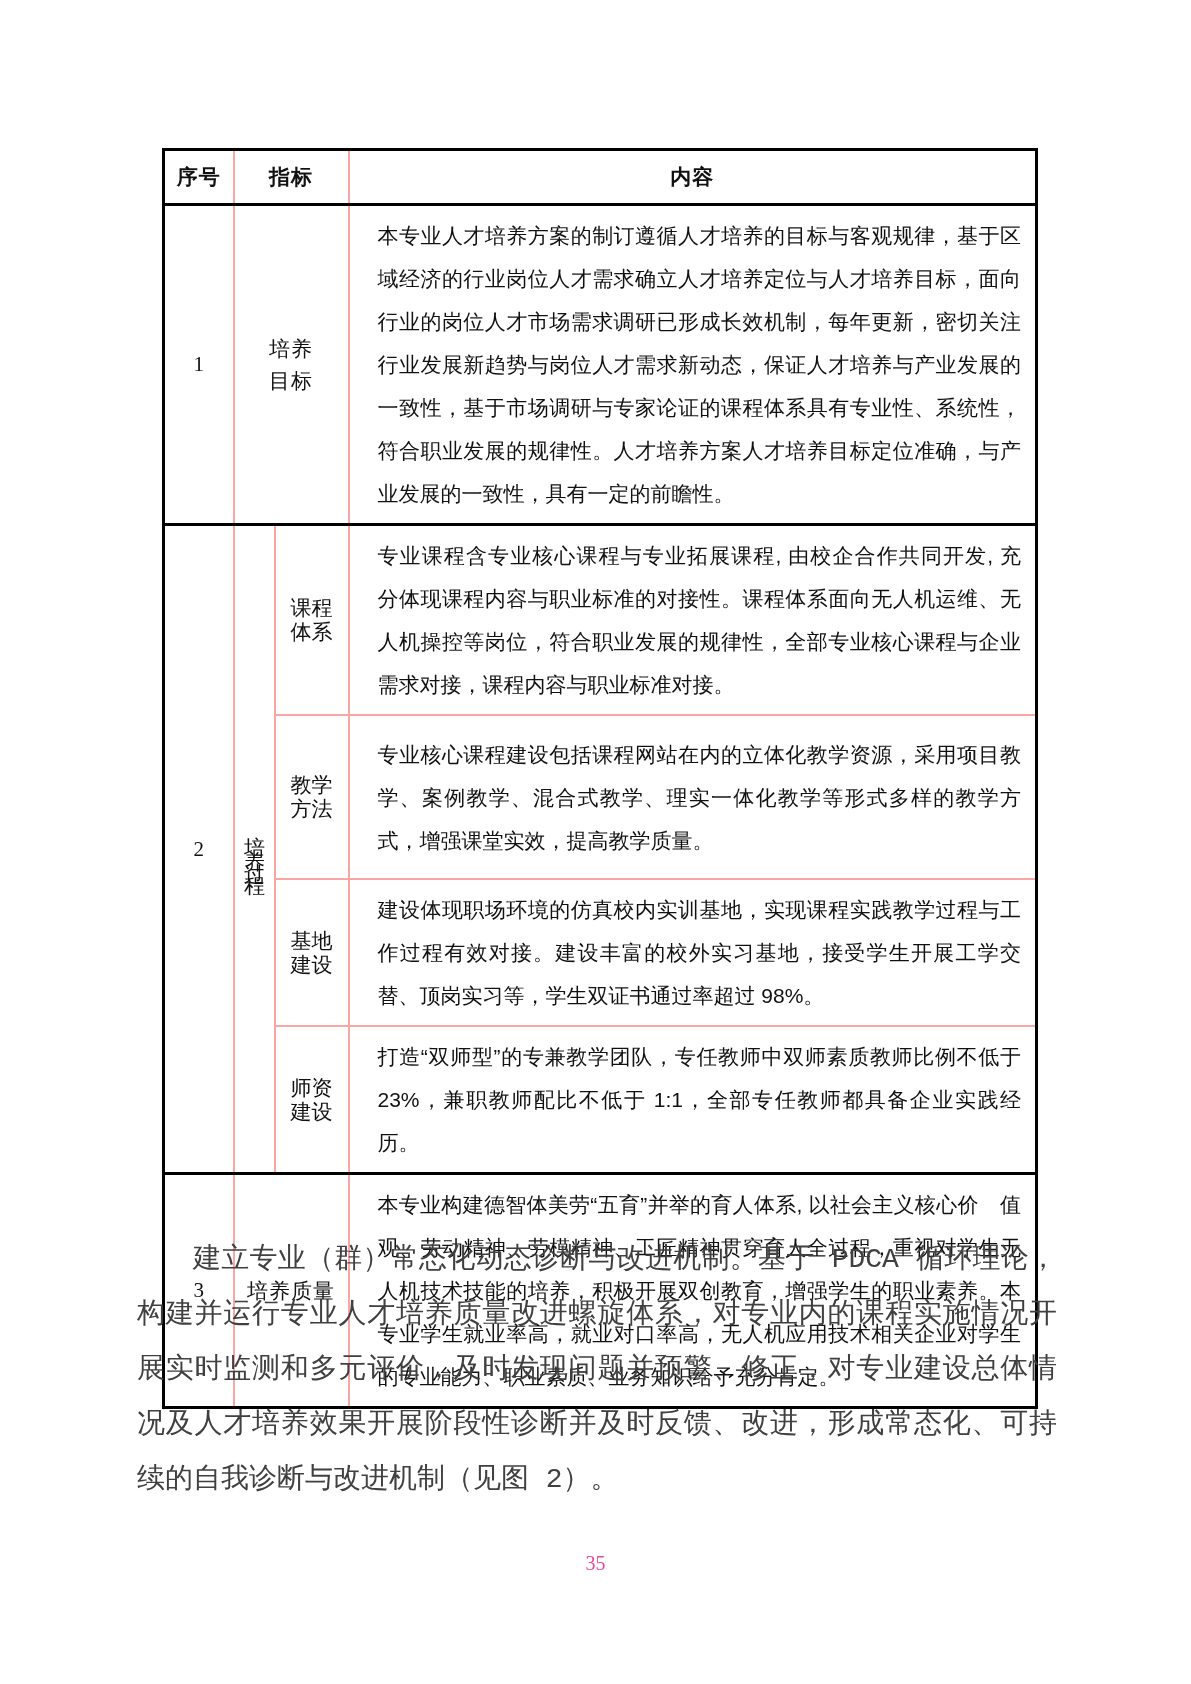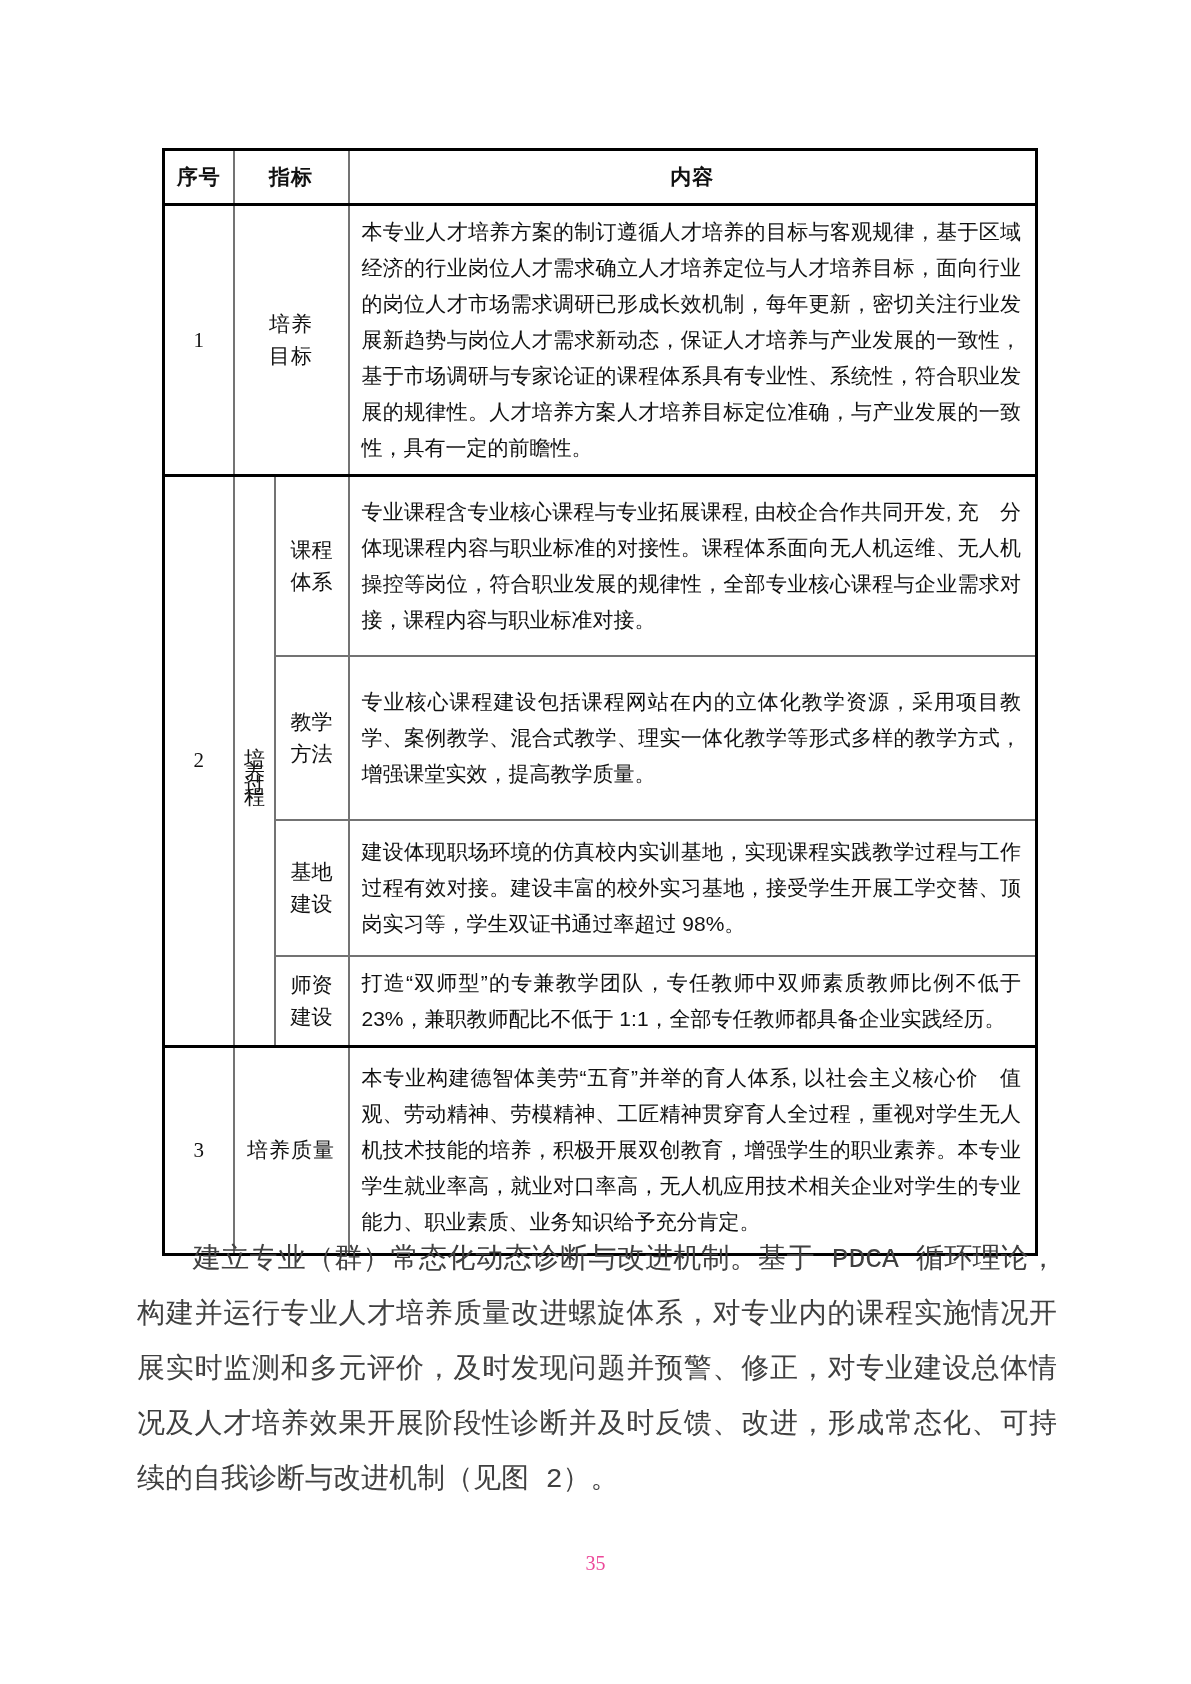--- a/index.html
+++ b/index.html
@@ -18,21 +18,21 @@
   table.eval-table {
     position: absolute;
     left: 162px;
     top: 148px;
     width: 873px;
     border-collapse: collapse;
     table-layout: fixed;
     border: 3px solid #000;
   }
   table.eval-table td {
-    border: 2px solid #737373;
+    border: 2px solid #fca5a5;
     vertical-align: middle;
     font-size: 21px;
     color: #111;
   }
   tr.major td { border-top: 3px solid #000; }
 
   td.cell-no {
     text-align: center;
     font-family: "Liberation Serif", serif;
     font-size: 22px;
@@ -50,26 +50,26 @@
   td.cell-indicator-vertical .vtext {
     display: inline-block;
     writing-mode: vertical-rl;
     text-orientation: upright;
     letter-spacing: 14px;
     line-height: 41px;
   }
   td.cell-sublabel {
     text-align: center;
     white-space: pre-line;
-    line-height: 32px;
+    line-height: 24px;
     padding: 3px 4px;
   }
   td.cell-content {
-    padding: 8px 14px 8px 12px;
-    line-height: 36px;
+    padding: 8px 14px 8px 28px;
+    line-height: 43px;
     text-align: justify;
   }
   td.hdr {
     text-align: center;
     font-weight: bold;
     font-size: 22px;
     letter-spacing: 1px;
   }
 
   .closing-paragraph {

